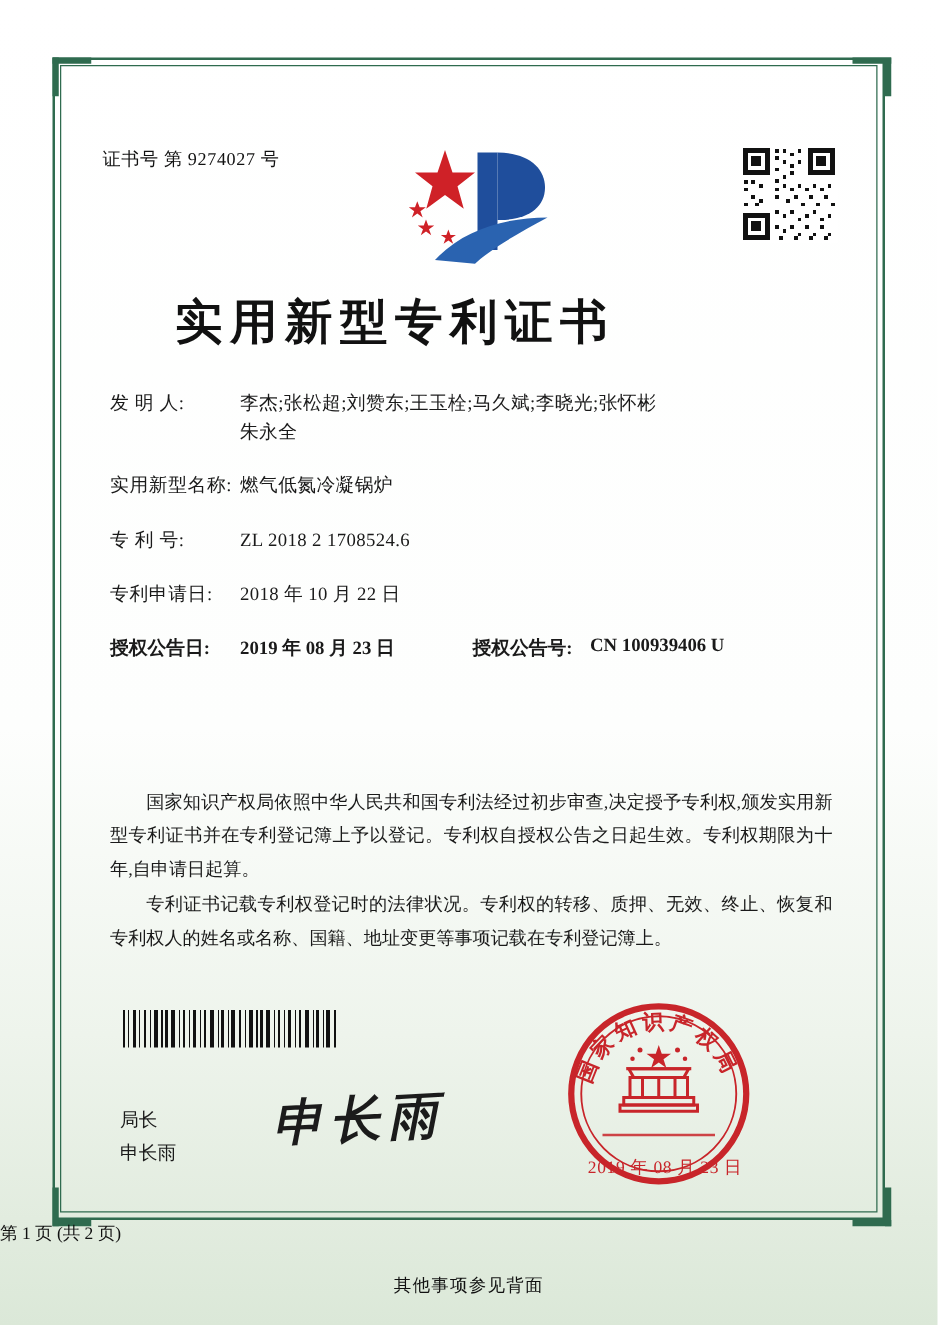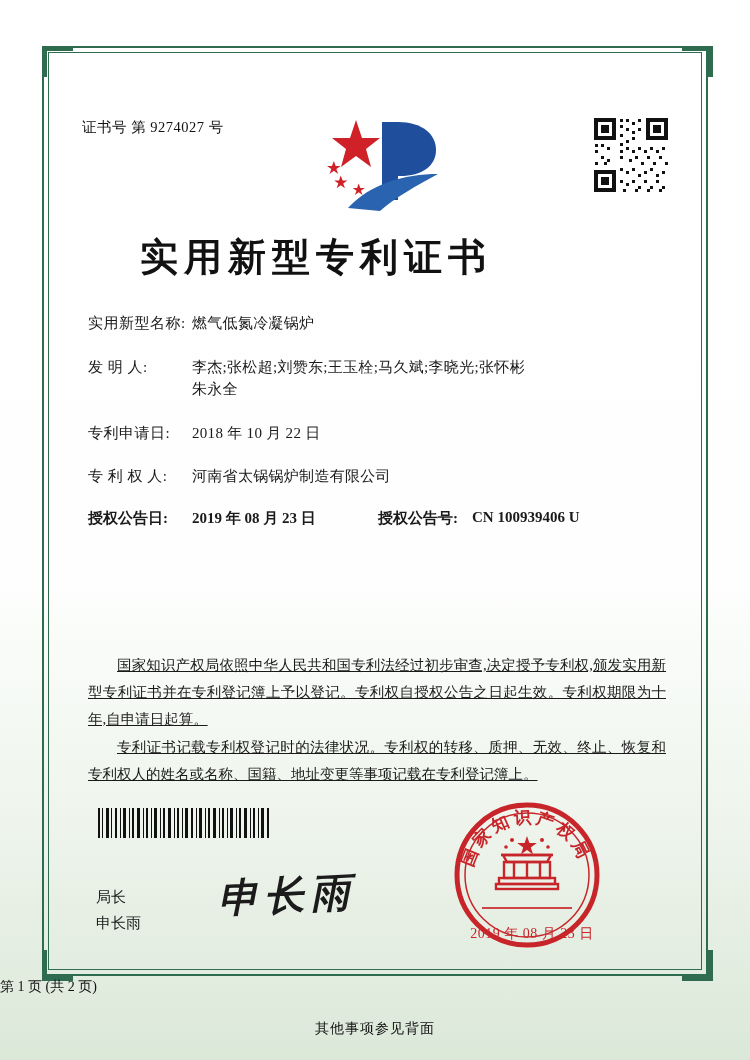--- a/index.html
+++ b/index.html
@@ -127,26 +127,25 @@
     display: flex;
     font-weight: bold;
   }
   .row-dual .seg.left { width: 290px; }
   .row-dual .seg .label { width: 104px; flex: 0 0 104px; }
   .row-dual .seg.right .label { width: 94px; flex: 0 0 94px; }
 
   
   .paragraphs {
     position: absolute;
-    left: 88px; top: 652px;
+    left: 88px; top: 629px;
     width: 578px;
     font-size: 14.5px;
     line-height: 1.85;
     text-align: justify;
-    text-decoration: underline;
   }
   .paragraphs p {
     margin: 0 0 2px 0;
     text-indent: 2em;
   }
 
   
   .barcode {
     position: absolute;
     left: 98px; top: 808px;
@@ -308,42 +307,42 @@
           <rect x="67" y="73" width="3" height="3"></rect>
       </g>
     </svg>
   </div>
 
   <div class="title">实用新型专利证书</div>
 
   <div class="fields">
 
     <div class="row">
-      <div class="label">实用新型名称:</div>
-      <div class="value">燃气低氮冷凝锅炉</div>
-    </div>
-
-    <div class="row">
       <div class="label">发 明 人:</div>
       <div class="value">
         <span>李杰;张松超;刘赞东;王玉栓;马久斌;李晓光;张怀彬</span>
         <span class="line2">朱永全</span>
       </div>
     </div>
 
+    <div class="row">
+      <div class="label">实用新型名称:</div>
+      <div class="value">燃气低氮冷凝锅炉</div>
+    </div>
+
+    <div class="row">
+      <div class="label">专 利 号:</div>
+      <div class="value">ZL 2018 2 1708524.6</div>
+    </div>
 
     <div class="row">
       <div class="label">专利申请日:</div>
       <div class="value">2018 年 10 月 22 日</div>
     </div>
 
-    <div class="row">
-      <div class="label">专 利 权 人:</div>
-      <div class="value">河南省太锅锅炉制造有限公司</div>
-    </div>
 
 
     <div class="row-dual">
       <div class="seg left">
         <div class="label">授权公告日:</div>
         <div class="value">2019 年 08 月 23 日</div>
       </div>
       <div class="seg right">
         <div class="label">授权公告号:</div>
         <div class="value">CN 100939406 U</div>

